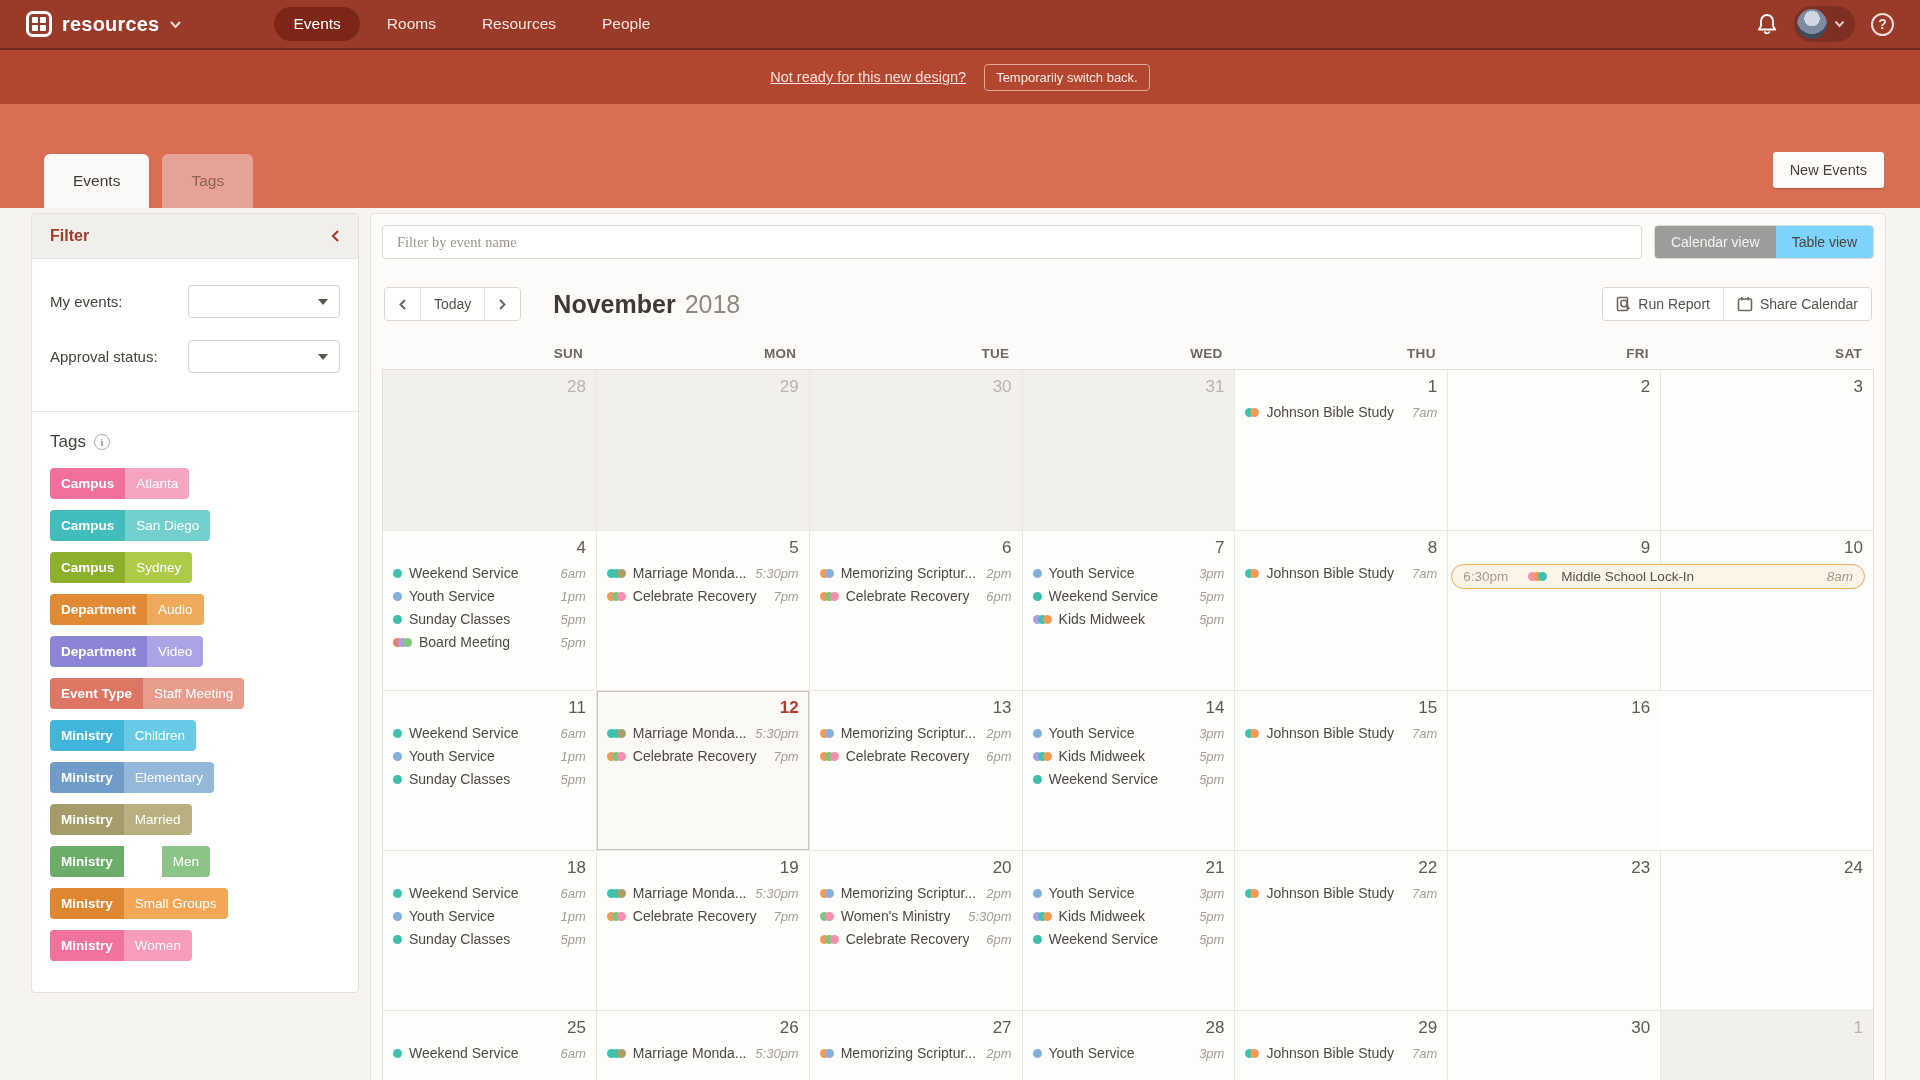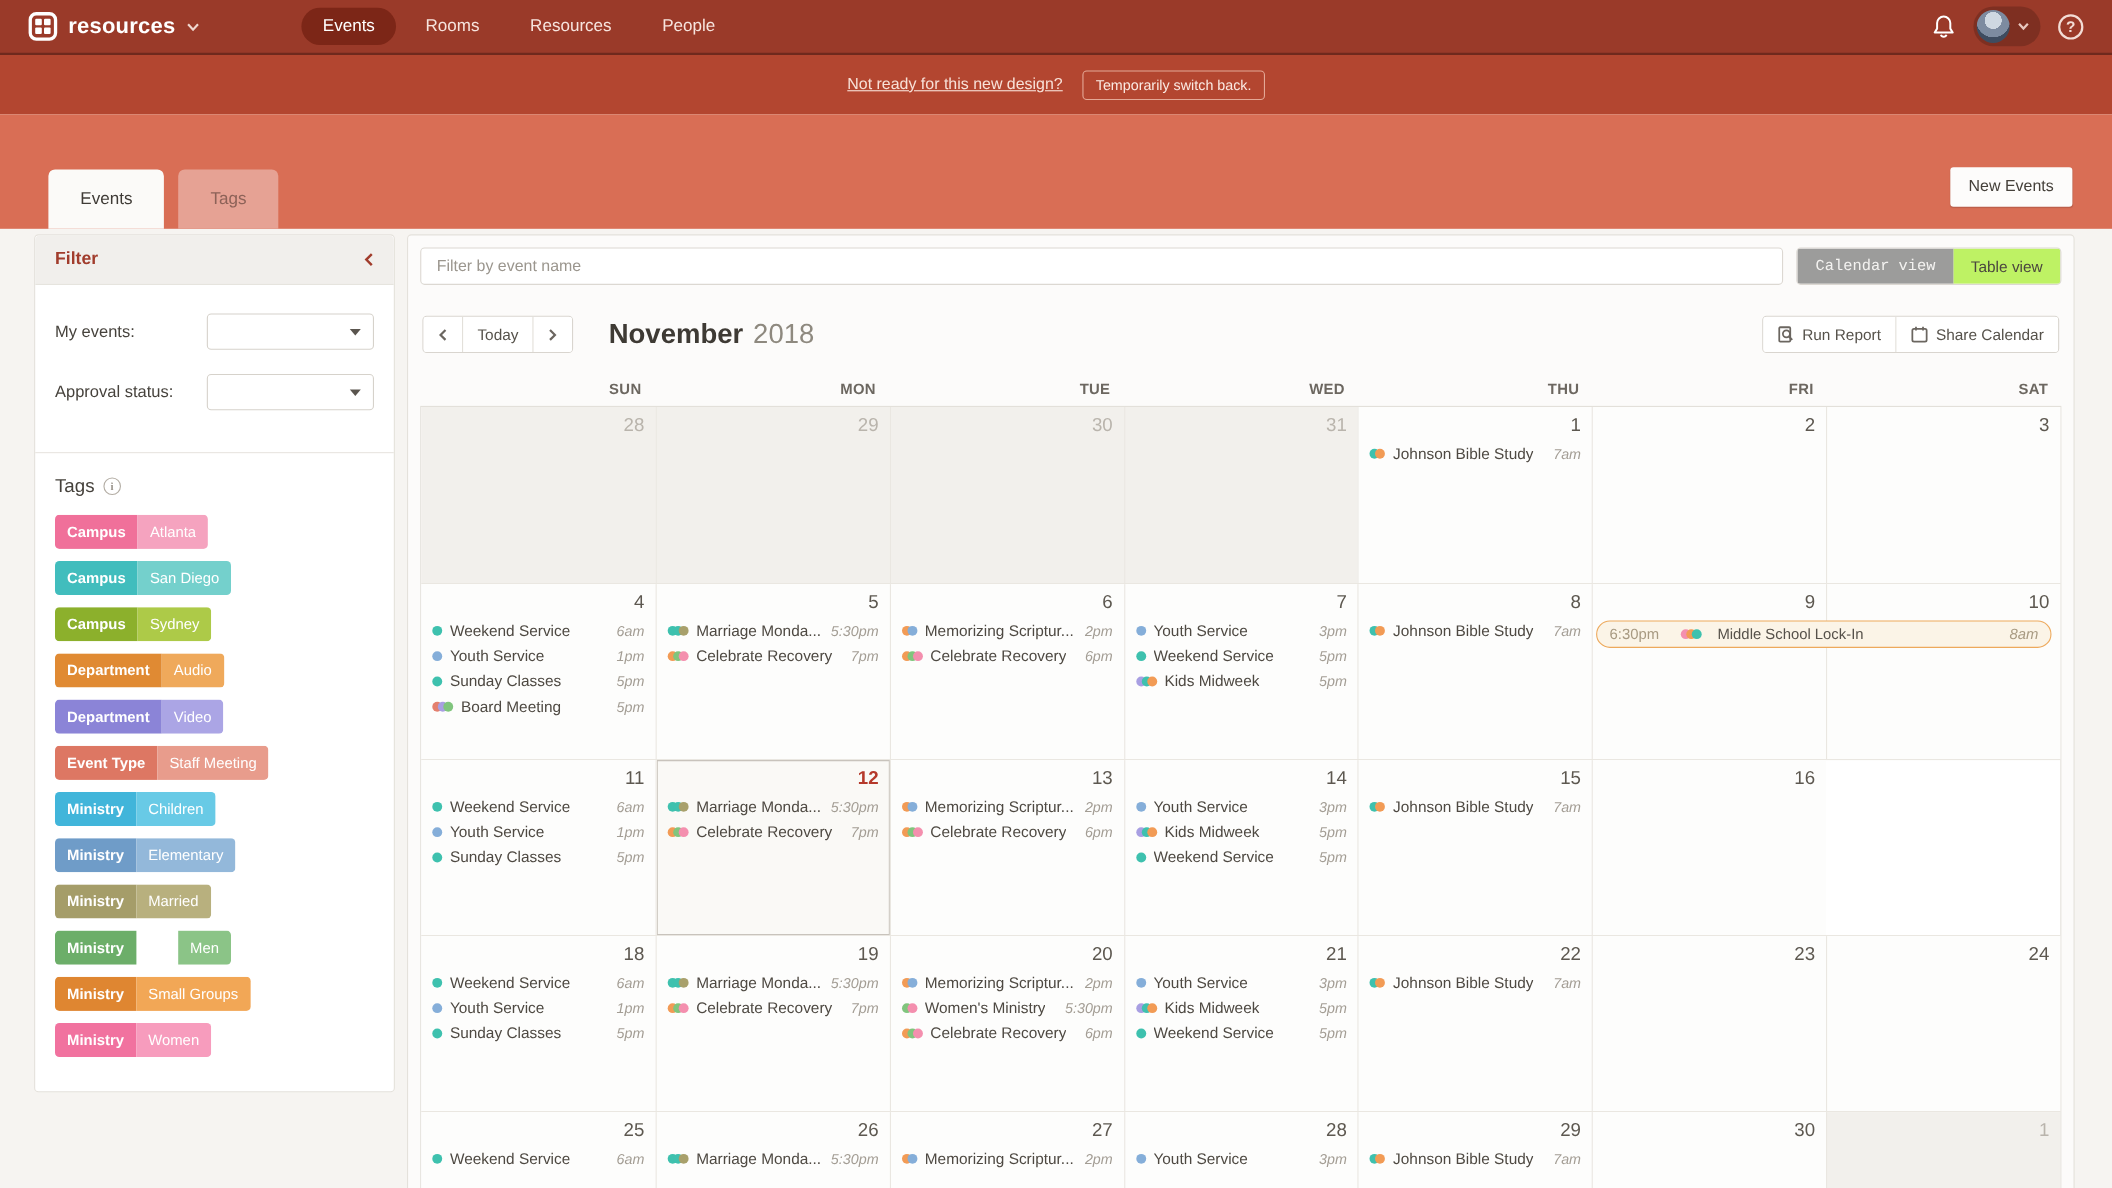--- a/index.html
+++ b/index.html
@@ -73,27 +73,27 @@
           font-size:13.5px; color:#fff; cursor:pointer; }
   .pill-wrap { display:block; }
   .pill span { padding:6px 11px; line-height:19px; }
   .pill .pill-l { font-weight:bold; }
 
   
   .calcard { flex:1; background:#fcfbfa; border:1px solid #e4e1db; border-radius:4px;
              padding:11px 11px 0; min-height:860px; }
   .cal-toolbar { display:flex; gap:12px; }
   .search-input { flex:1; height:34px; border:1px solid #dcd8d2; border-radius:4px;
-                  padding:0 14px; font-size:14.5px; font-family:Liberation Sans, sans-serif; color:#4b463f;
+                  padding:0 14px; font-size:14.5px; font-family:Liberation Serif, serif; color:#4b463f;
                   background:#fff; outline:none; }
   .search-input::placeholder { color:#9b968e; }
   .view-toggle { display:flex; border:1px solid #dcd8d2; border-radius:4px; overflow:hidden;
                  height:34px; flex-shrink:0; }
-  .view-seg { padding:0 16px; line-height:32px; font-size:14px; cursor:pointer; background:#bef264; color:#4b463f; }
-  .view-seg.active { background:#9c9c9b; color:#f4f3f1;font-family:Liberation Mono, monospace; }
+  .view-seg { padding:0 16px; line-height:32px; font-size:14px; cursor:pointer; background:#7dd3fc; color:#4b463f; }
+  .view-seg.active { background:#9c9c9b; color:#f4f3f1; }
 
   .monthbar { display:flex; align-items:center; margin:27px 2px 0; height:36px; }
   .seg-group { display:flex; border:1px solid #d9d5cf; border-radius:4px; overflow:hidden;
                background:#fff; height:34px; }
   .seg { display:flex; align-items:center; padding:0 13px; font-size:14px; color:#56524b;
          cursor:pointer; background:#fff; }
   .seg + .seg { border-left:1px solid #e3e0da; }
   .month-title { margin-left:32px; font-size:25px; display:flex; gap:9px; align-items:baseline; }
   .month-name { font-weight:bold; color:#3e3a34; }
   .month-year { color:#8e897f; }

